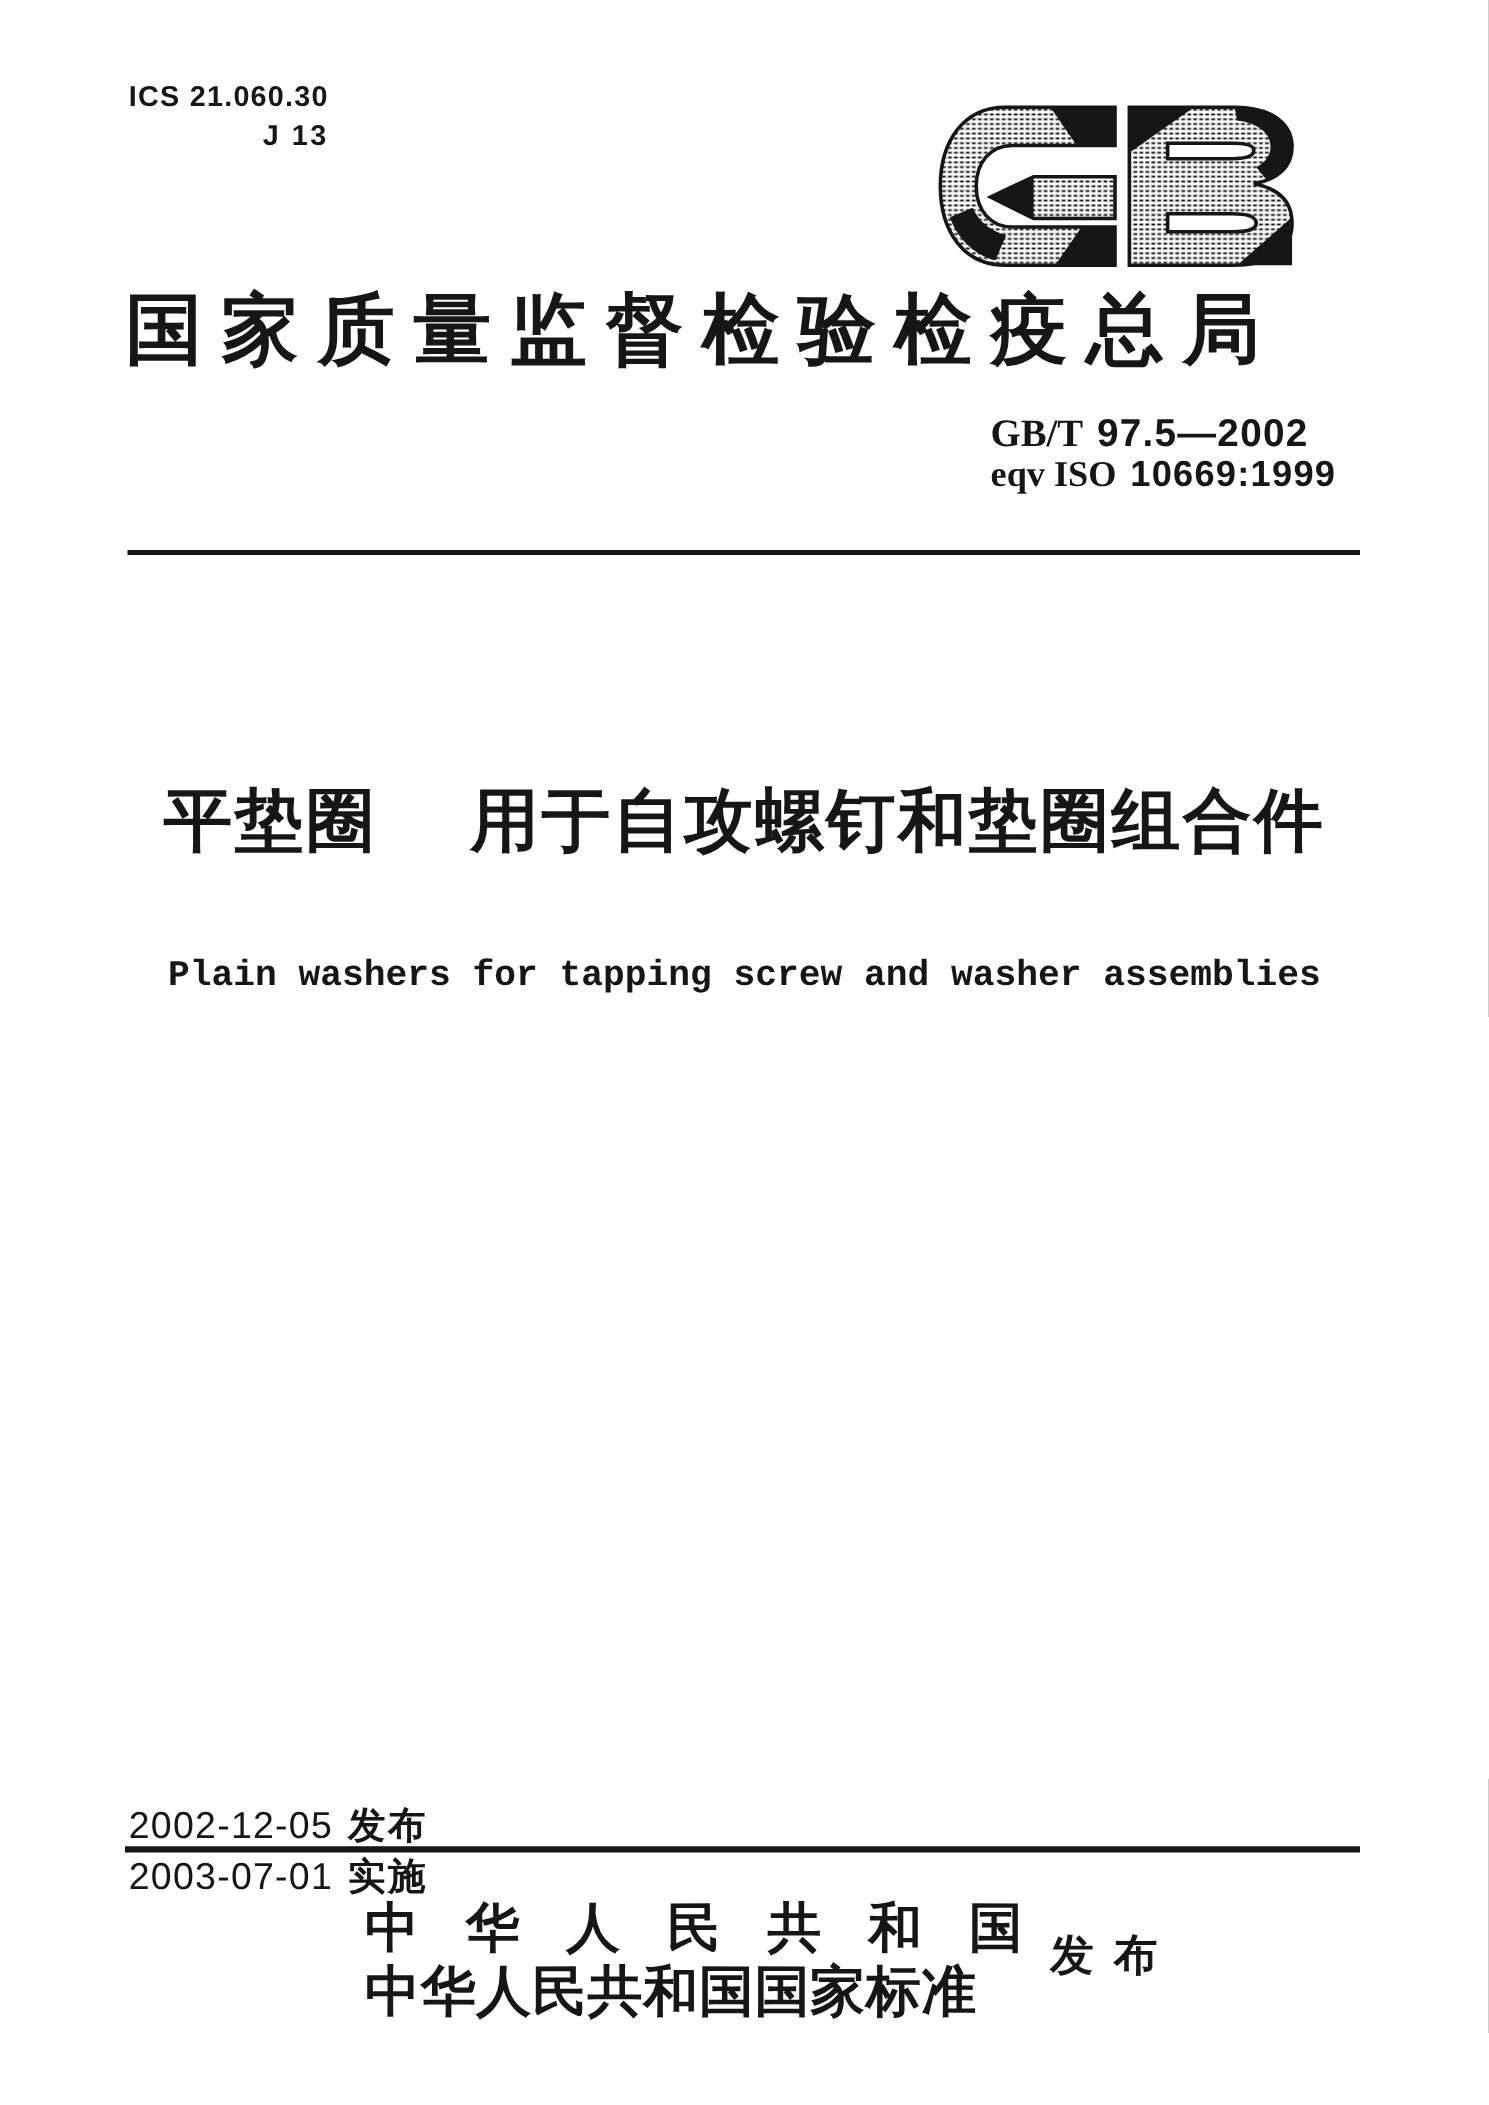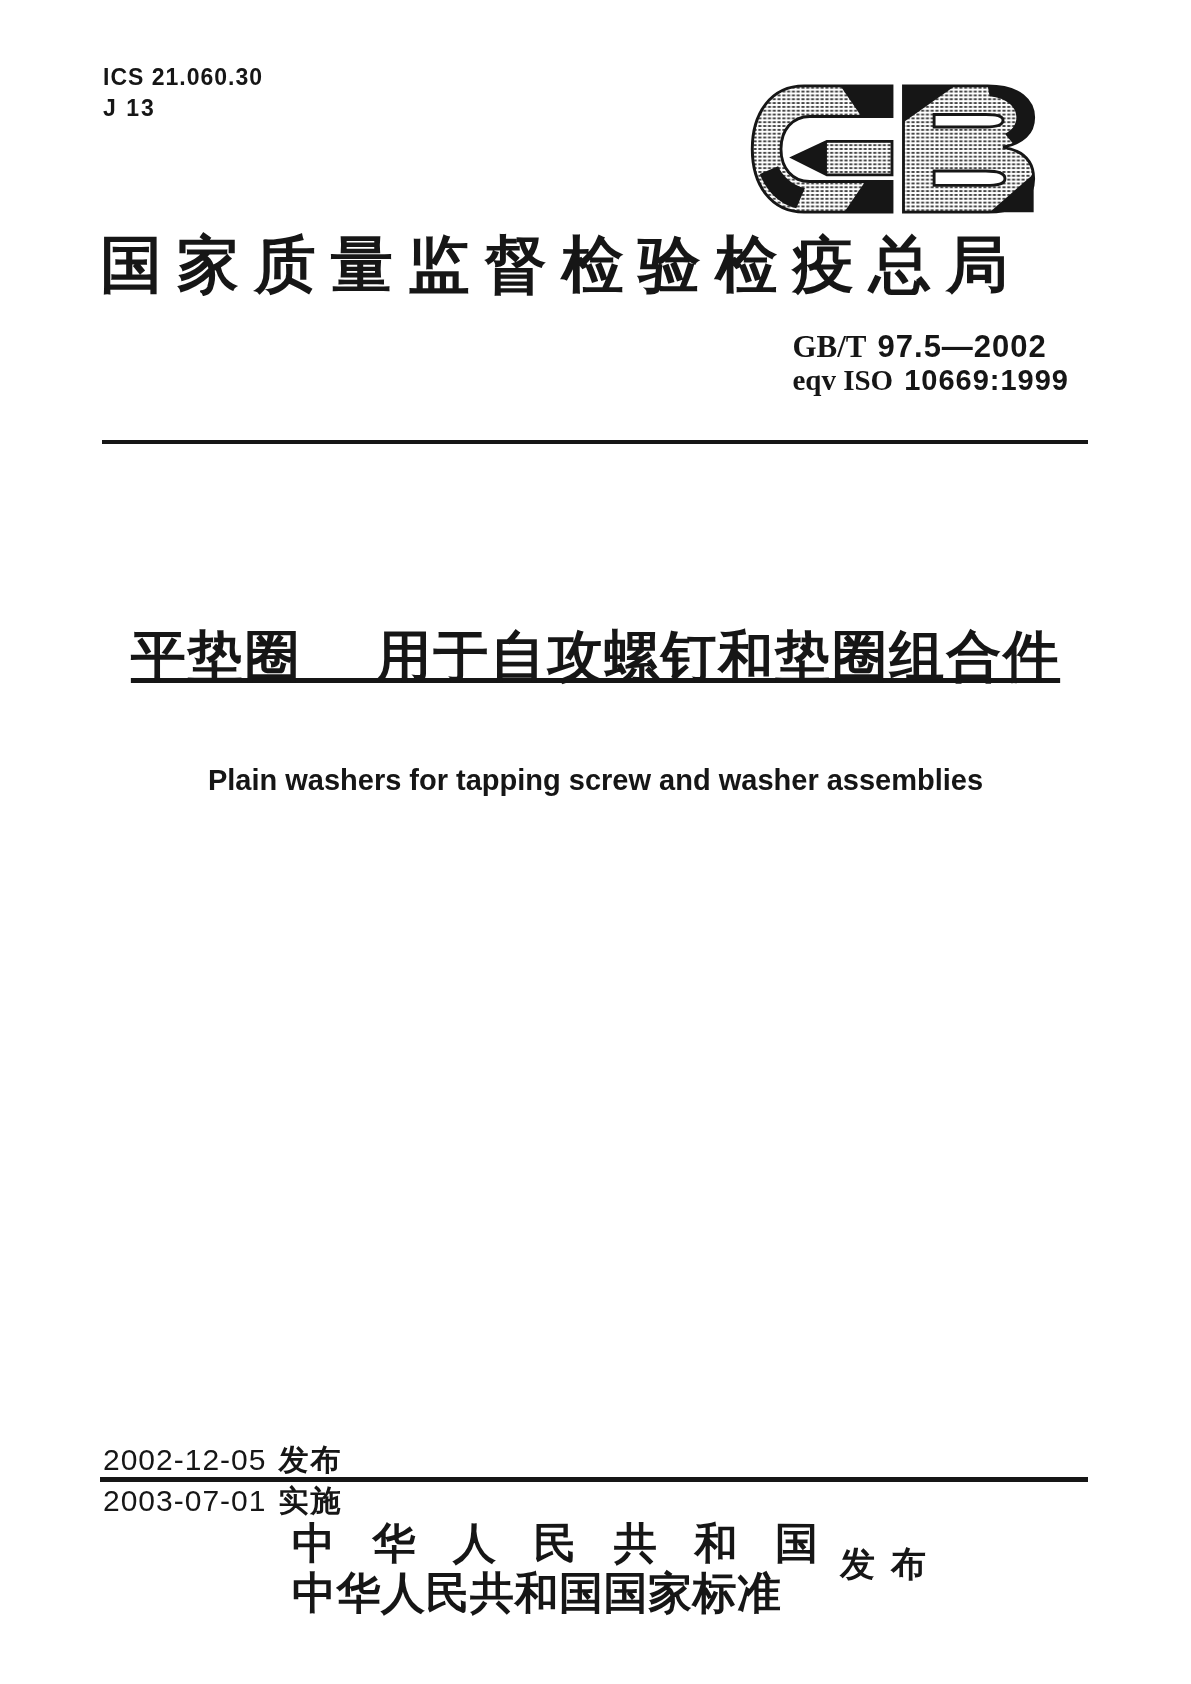--- a/index.html
+++ b/index.html
@@ -11,21 +11,21 @@
   html,body{margin:0;padding:0;background:#888;}
   .page{
     position:relative;
     width:1191px;height:1684px;
     background:var(--paper);
     color:var(--ink);
     overflow:hidden;
     font-family:var(--sans);
   }
   
-  .ics-block{position:absolute;left:103px;top:62px;line-height:31px;}
+  .ics-block{position:absolute;left:103px;top:62px;line-height:31px;text-align:right;}
   .ics-code{font-size:23px;font-weight:700;letter-spacing:1px;}
   .doc-class{font-size:23px;font-weight:700;letter-spacing:2px;}
 
   
   .gb-logo{position:absolute;left:743px;top:82px;width:298px;height:134px;}
   .gb-logo svg{width:100%;height:100%;display:block;}
 
   
   .national-title{
     position:absolute;left:100px;top:226px;width:908px;margin:0;
@@ -47,26 +47,25 @@
   .rule-top{left:102px;top:440px;width:986px;height:4px;}
   .rule-bottom{left:100px;top:1477px;width:988px;height:5px;}
 
   
   .cn-title{
     position:absolute;left:0;top:620px;width:100%;margin:0;
     text-align:center;
     font-family:var(--sans);
     font-size:55px;font-weight:900;letter-spacing:2px;
     white-space:nowrap;
-    text-decoration:underline;
   }
   .en-title{
     position:absolute;left:0;top:764px;width:100%;margin:0;
     text-align:center;
-    font-family:Liberation Sans, sans-serif;
+    font-family:Liberation Mono, monospace;
     font-size:29px;font-weight:700;
   }
 
   
   .dates-row{
     position:absolute;left:103px;right:103px;top:1440px;
     display:flex;justify-content:space-between;
     font-size:30px;font-weight:500;letter-spacing:1px;white-space:nowrap;flex-direction:column;
   }
   .date-label{margin-left:12px;font-weight:600;letter-spacing:2px;}

